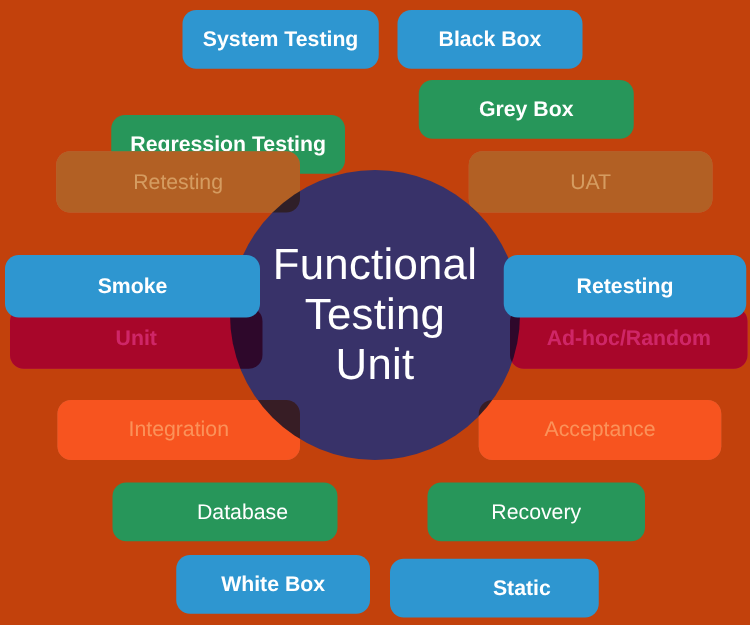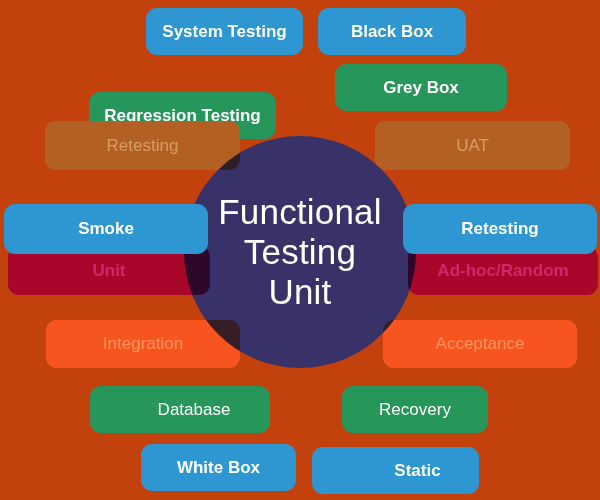--- a/index.html
+++ b/index.html
@@ -121,21 +121,21 @@
   </div>
   <div class="pill behind" style="left:383px;top:320px;width:194px;height:48px;background:#fb9259;justify-content:center;">
     <span class="lbl t-norm" style="font-size:17px;text-align:center;">Acceptance</span>
   </div>
   <div class="overlap" style="left:46px;top:320px;width:194px;height:48px;background:#fb9259;"></div>
   <div class="overlap" style="left:383px;top:320px;width:194px;height:48px;background:#fb9259;"></div>
 
   <div class="pill behind" style="left:90px;top:386px;width:180px;height:47px;background:#27965a;justify-content:center;">
     <span class="lbl t-norm" style="font-size:17px;text-align:center;padding-left:28px;">Database</span>
   </div>
-  <div class="pill behind" style="left:342px;top:386px;width:146px;height:47px;background:#27965a;justify-content:center;">
+  <div class="pill behind" style="left:342px;top:386px;width:174px;height:47px;background:#27965a;justify-content:center;">
     <span class="lbl t-norm" style="font-size:17px;text-align:center;">Recovery</span>
   </div>
 
   <div class="pill behind" style="left:141px;top:444px;width:155px;height:47px;background:#2e96d0;justify-content:center;">
     <span class="lbl t-bold" style="font-size:17px;text-align:center;">White Box</span>
   </div>
   <div class="pill behind" style="left:312px;top:447px;width:167px;height:47px;background:#2e96d0;justify-content:center;padding-left:44px;">
     <span class="lbl t-bold" style="font-size:17px;text-align:center;">Static</span>
   </div>
 

